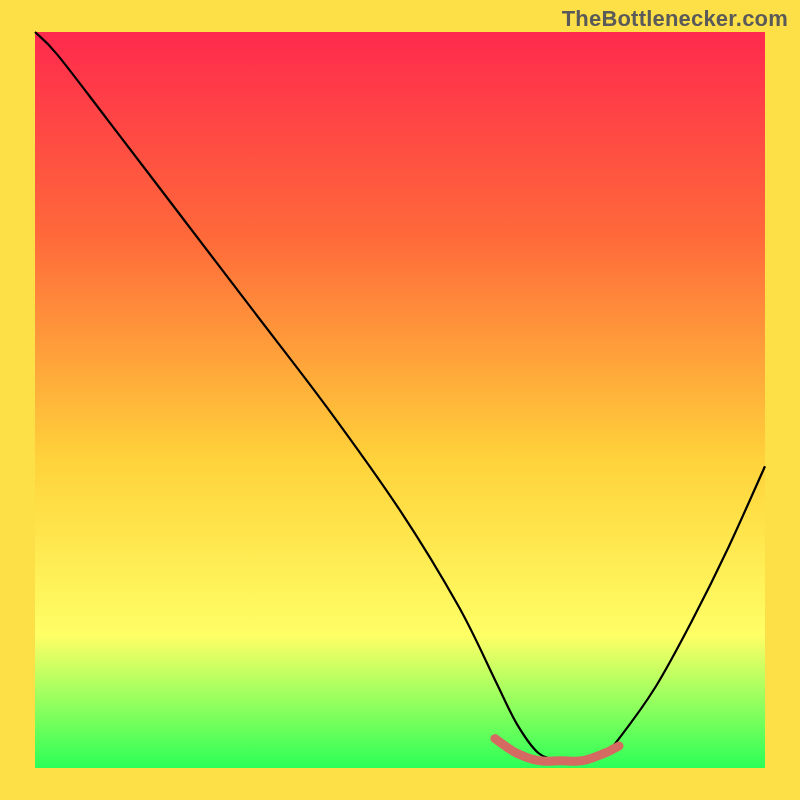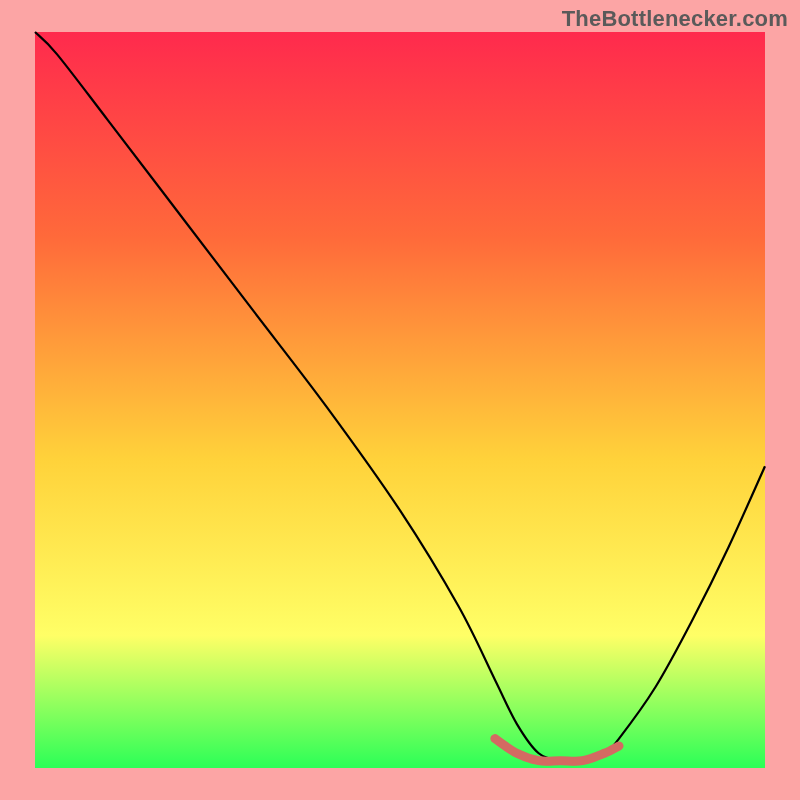--- a/index.html
+++ b/index.html
@@ -8,21 +8,21 @@
     width: 800px;
     height: 800px;
     background: #000;
     overflow: hidden;
     font-family: Arial, Helvetica, sans-serif;
   }
   .frame {
     position: relative;
     width: 800px;
     height: 800px;
-    background: #fca5a5;
+    background: #fde047;
   }
   .watermark {
     position: absolute;
     top: 6px;
     right: 12px;
     color: #5a5a5a;
     font-size: 22px;
     font-weight: 600;
     letter-spacing: 0.2px;
     user-select: none;

